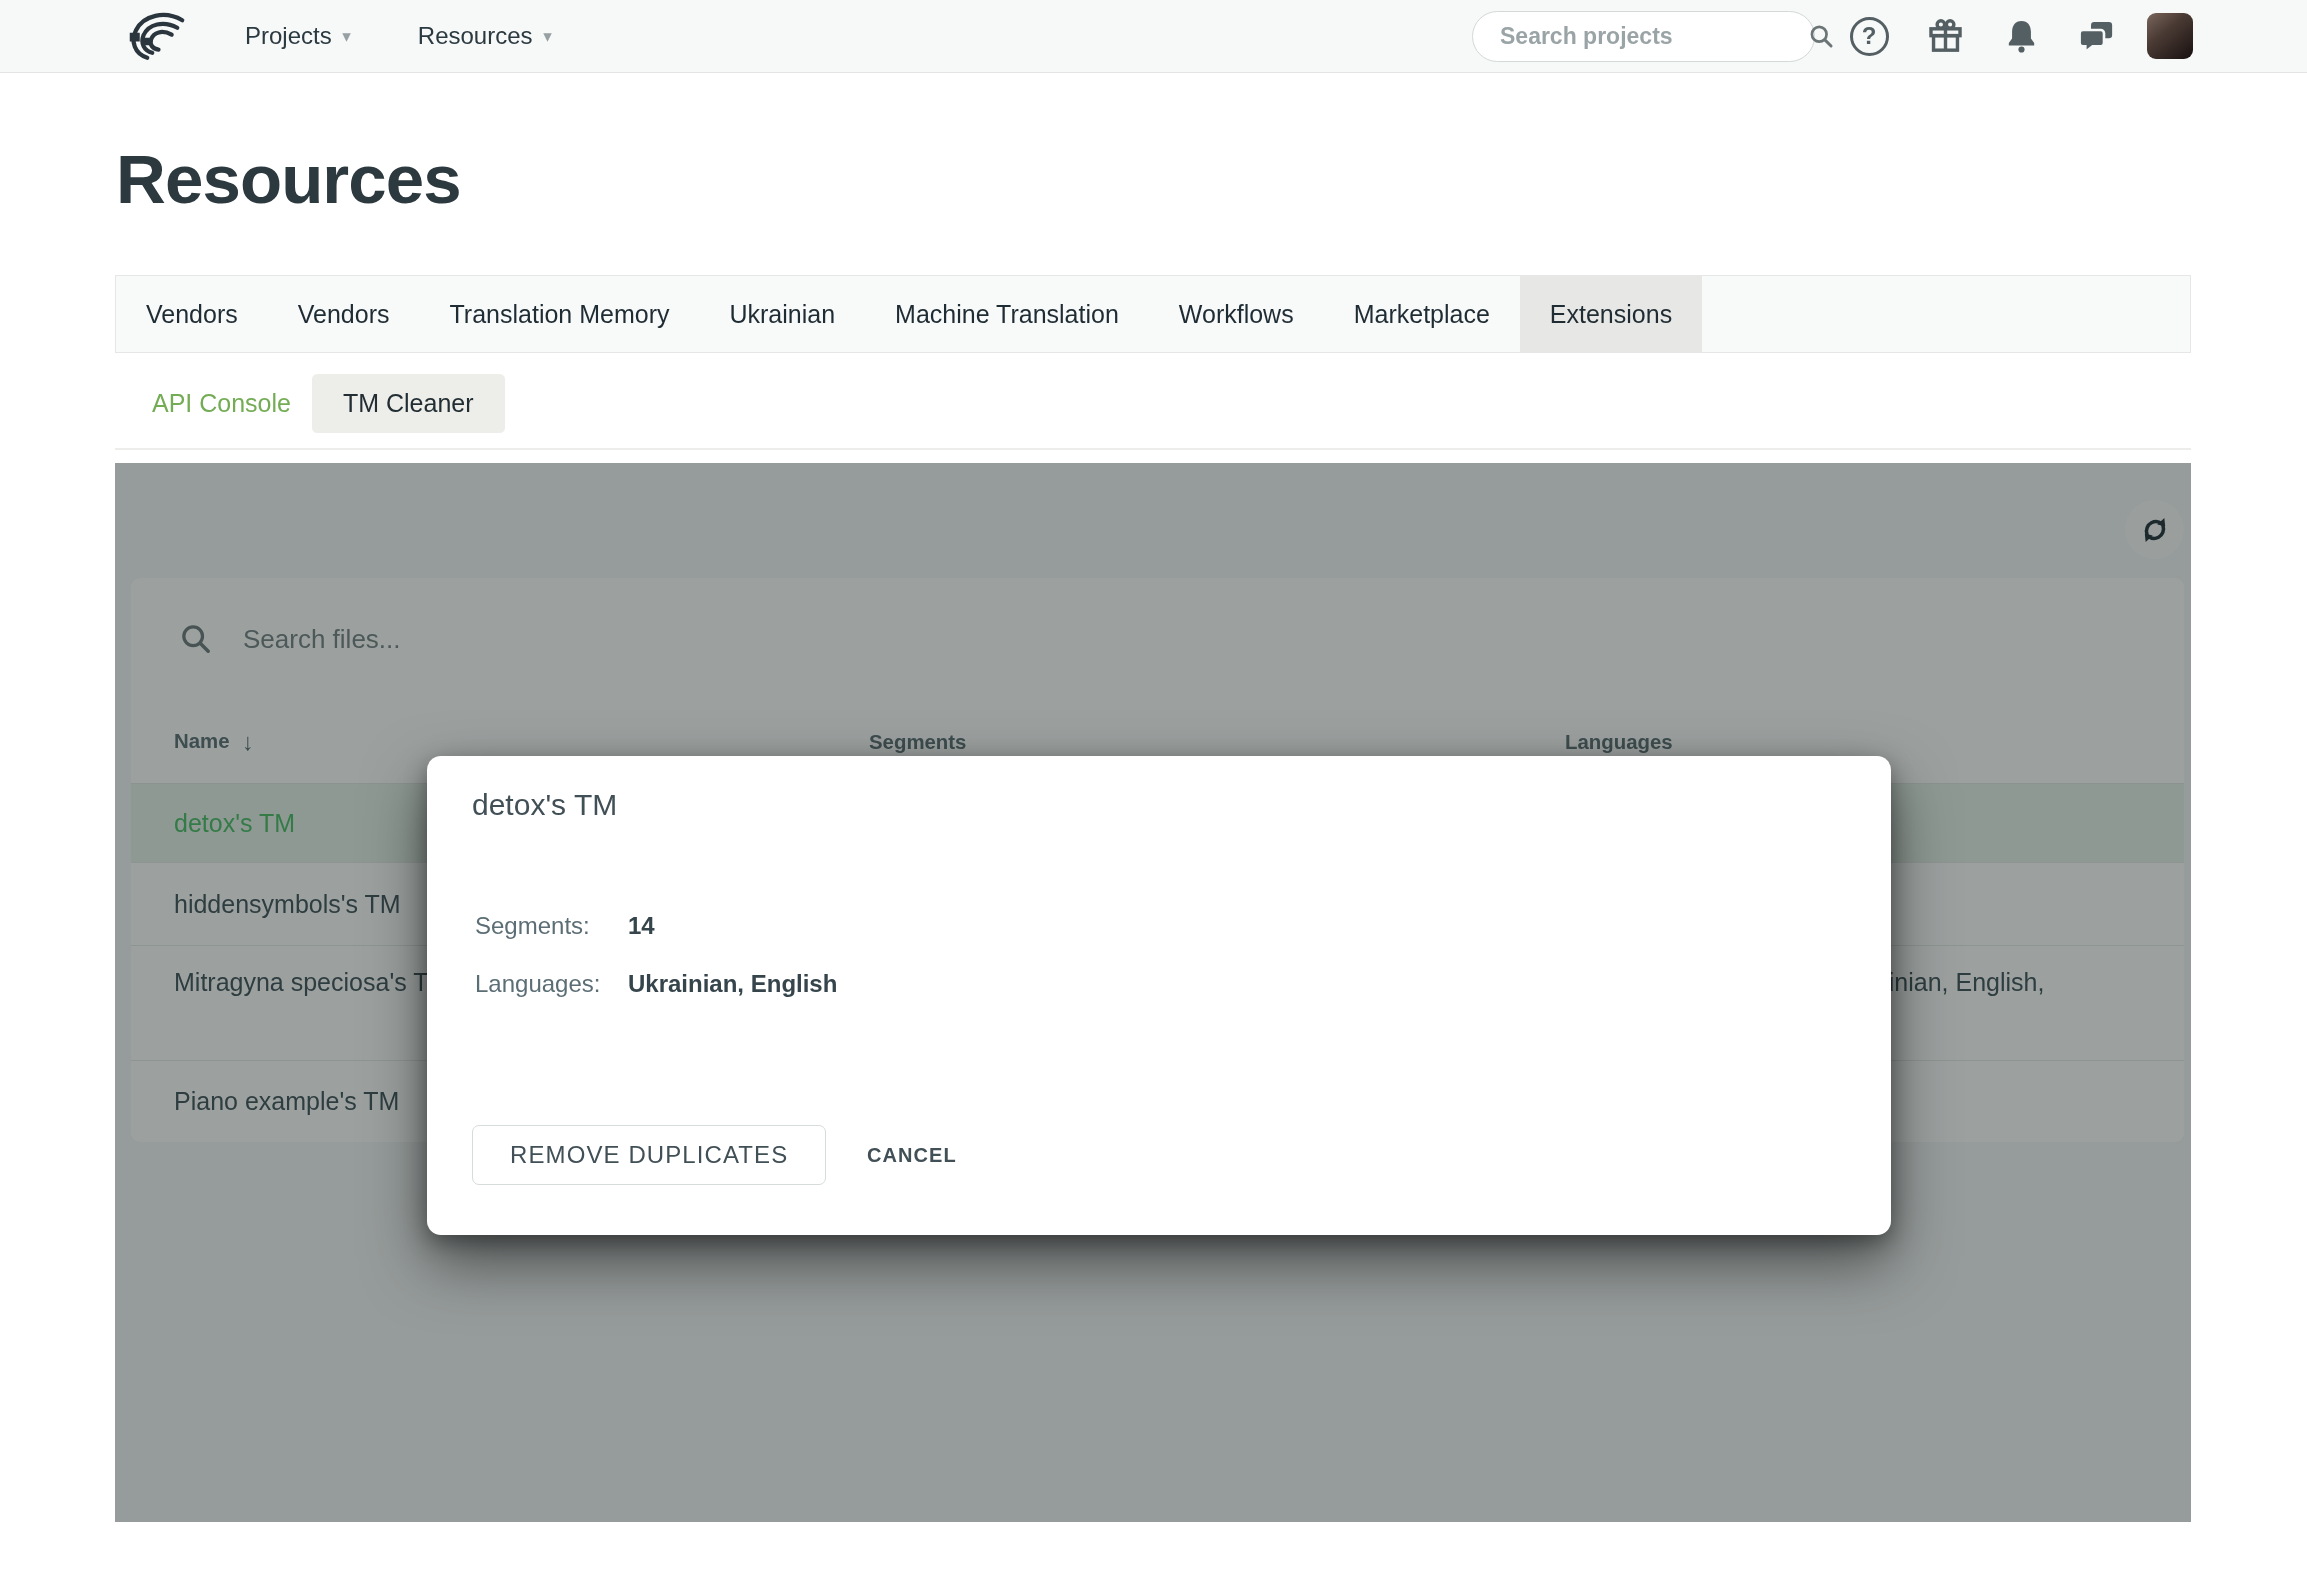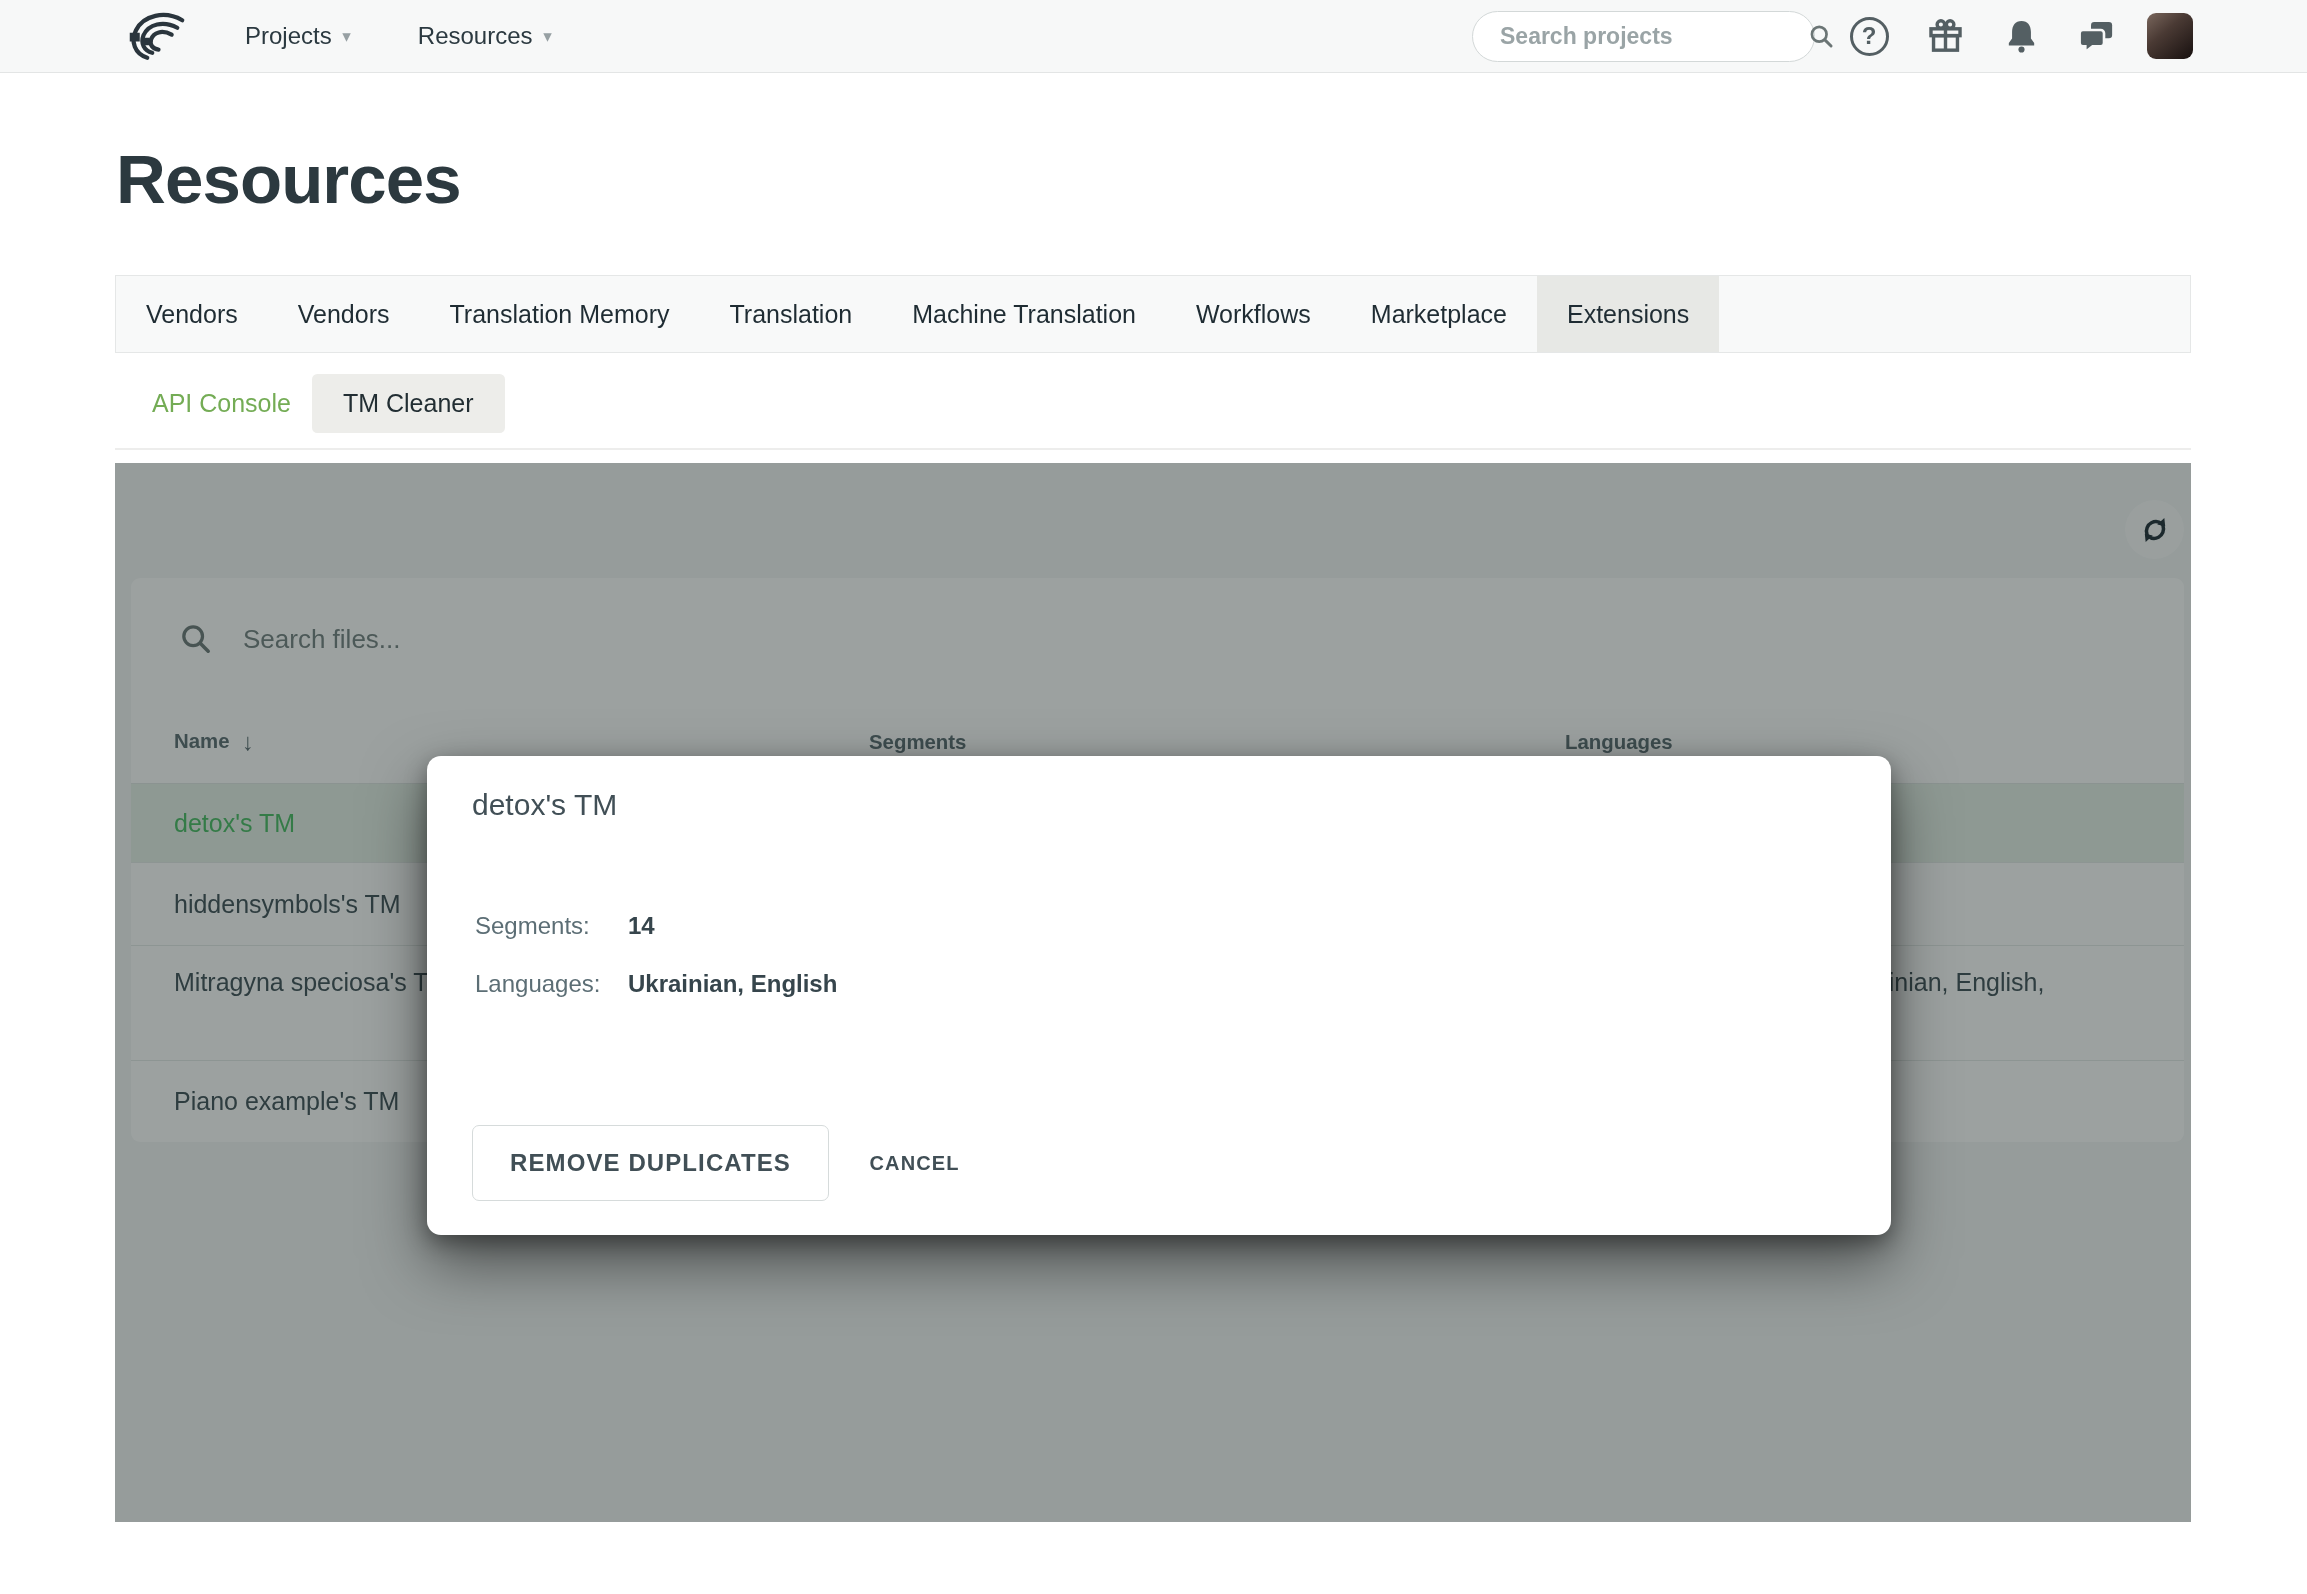--- a/index.html
+++ b/index.html
@@ -104,22 +104,22 @@
     background:#fff; border-radius:14px; z-index:10;
     box-shadow:0 27px 62px rgba(0,0,0,.5), 0 7px 21px rgba(0,0,0,.35);
   }
   .modal-title { position:absolute; left:45px; top:32px; font-size:30px; font-weight:500; color:#414f56; }
   .field { position:absolute; left:48px; display:flex; align-items:baseline; }
   .field.seg { top:156px; } .field.lang { top:214px; }
   .field-label { width:153px; font-size:24px; color:#5c6e75; }
   .field-value { font-size:24px; font-weight:700; color:#36454c; }
   .modal-actions { position:absolute; left:45px; top:369px; display:flex; align-items:center; }
   .btn-outline {
-    height:76px; padding:0 37px; border:1.8px solid #d6dbdb; border-radius:7px; background:#fff;
-    font-size:24px; font-weight:700; letter-spacing:1.1px; color:#414f56;
+    height:60px; padding:0 37px; border:1.8px solid #d6dbdb; border-radius:7px; background:#fff;
+    font-size:24px; font-weight:400; letter-spacing:1.1px; color:#414f56;
     display:flex; align-items:center; cursor:pointer; font-family:inherit;
   }
   .btn-text {
     margin-left:30px; padding:0 10.6px; background:none; border:none;
     font-size:20px; font-weight:700; letter-spacing:1.1px; color:#414f56; cursor:pointer; font-family:inherit;
   }
   svg { display:block; }
 </style>
 </head>
 <body>
@@ -198,21 +198,21 @@
 
   <div class="avatar"></div>
 </header>
 
 <h1 class="page-title">Resources</h1>
 
 <div class="tabbar">
   <div class="tab">Vendors</div>
   <div class="tab">Vendors</div>
   <div class="tab">Translation Memory</div>
-  <div class="tab">Translation</div>
+  <div class="tab">Ukrainian</div>
   <div class="tab">Machine Translation</div>
   <div class="tab">Workflows</div>
   <div class="tab">Marketplace</div>
   <div class="tab active">Extensions</div>
 </div>
 
 <div class="subtabs">
   <span class="subtab-link">API Console</span>
   <span class="subtab-chip">TM Cleaner</span>
 </div>

